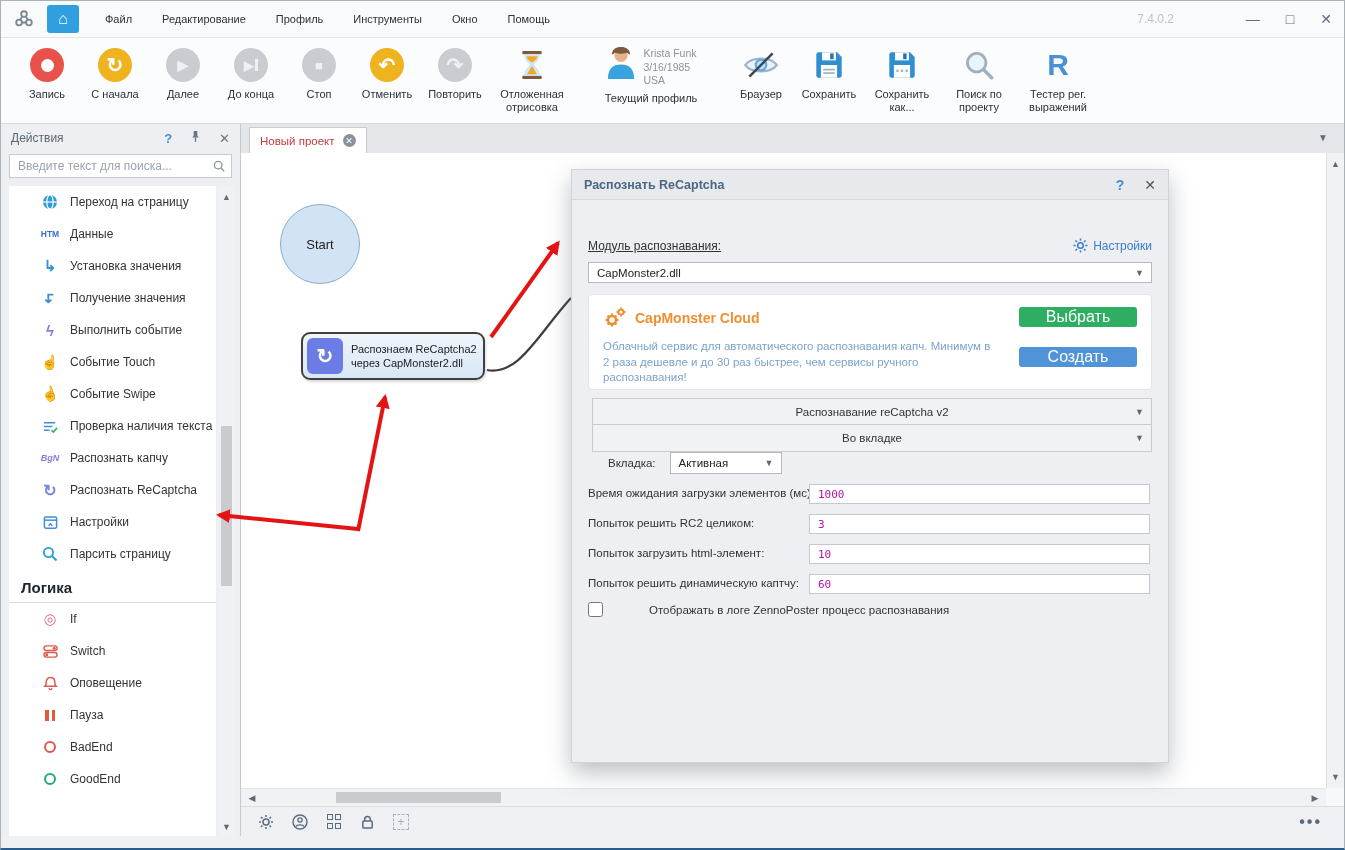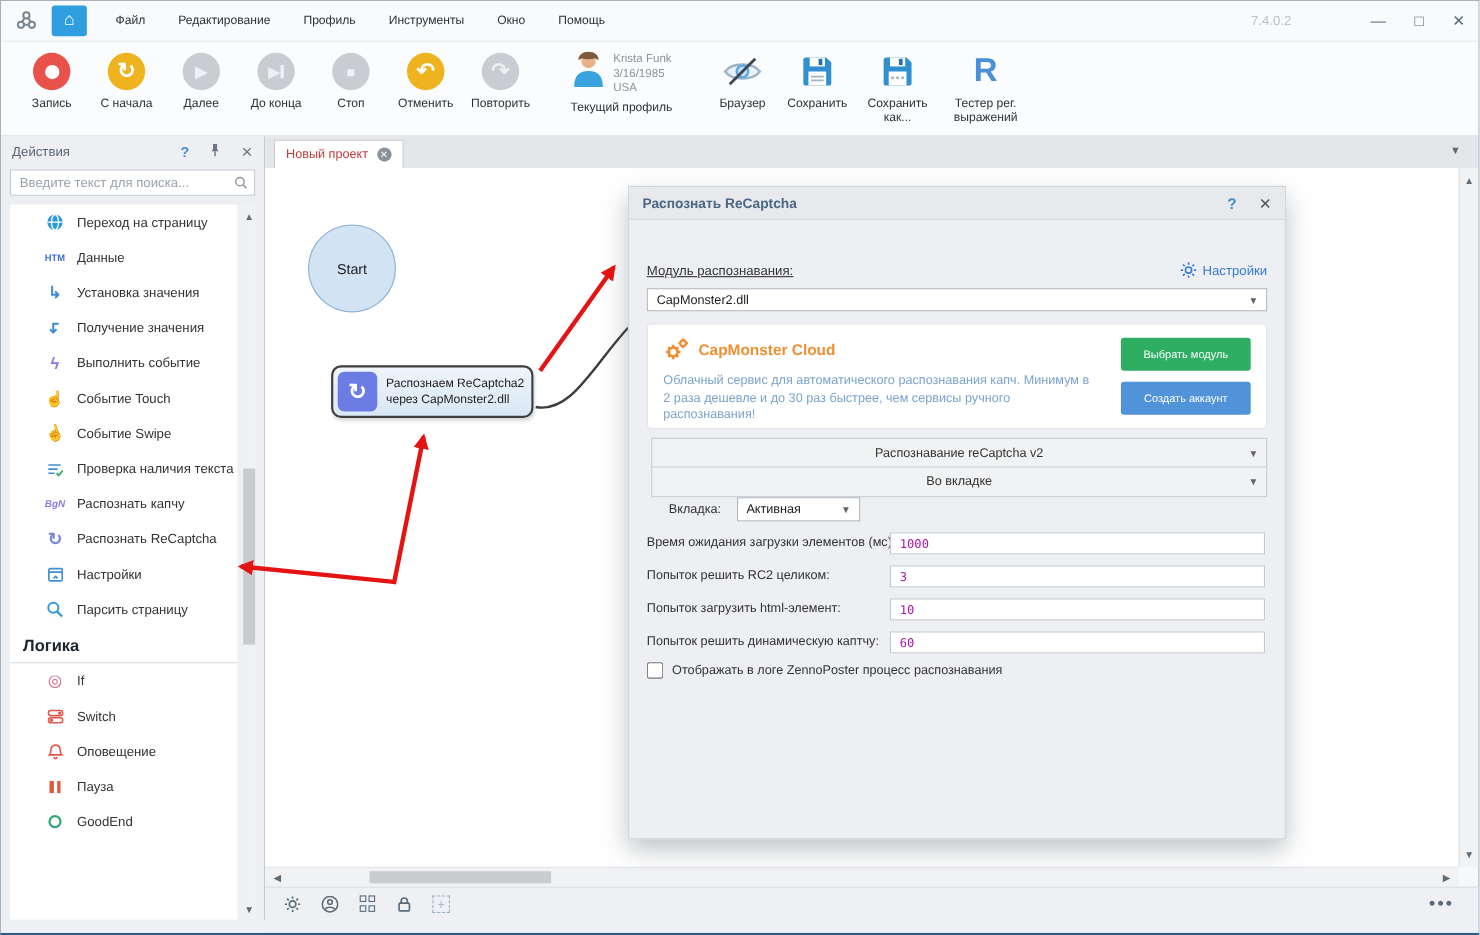--- a/index.html
+++ b/index.html
@@ -112,37 +112,37 @@
   .module-label{font-size:12px;color:#333;text-decoration:underline;flex:1;}
   .settings-link{display:flex;align-items:center;gap:5px;font-size:12px;color:#3a7bd5;cursor:default;}
   .sel{background:#fff;border:1px solid #b5bac1;height:21px;display:flex;align-items:center;
        padding:0 8px;font-size:11.5px;color:#222;position:relative;cursor:default;}
   .sel .caret{position:absolute;right:7px;color:#666;font-size:9px;font-style:normal;}
   .sel-module{position:absolute;left:16px;right:16px;top:62px;}
   .promo{position:absolute;left:16px;right:16px;top:94px;height:96px;background:#fff;border:1px solid #e2e4e8;border-radius:4px;}
   .promo-title{position:absolute;left:14px;top:12px;display:flex;align-items:center;gap:8px;
                font-size:14px;font-weight:bold;color:#ef8f31;}
   .promo-desc{position:absolute;left:14px;top:44px;width:388px;font-size:11.5px;color:#7ba3cc;line-height:1.35;}
-  .promo-btn{position:absolute;right:14px;width:118px;height:30px;border:none;border-radius:3px;color:#fff;
-             font-size:10px;cursor:default;}
+  .promo-btn{position:absolute;right:14px;width:118px;height:20px;border:none;border-radius:3px;color:#fff;
+             font-size:16px;cursor:default;}
   .btn-green{top:12px;background:#2eae62;}
   .btn-blue{top:52px;background:#5193d8;}
   .sel-wide{position:absolute;left:20px;right:16px;height:28px;background:#f1f2f4;border:1px solid #c9cdd3;
             display:flex;align-items:center;justify-content:center;font-size:11.5px;color:#333;cursor:default;}
   .sel-wide .caret{position:absolute;right:7px;color:#666;font-size:9px;font-style:normal;}
   .tab-row{position:absolute;left:16px;top:252px;display:flex;align-items:center;gap:14px;}
   .tab-row-label{font-size:11.5px;color:#333;padding-left:20px;}
   .sel-small{width:112px;height:22px;}
   .field-row{position:absolute;left:16px;right:16px;height:20px;}
   .field-label{position:absolute;left:0;top:3px;font-size:11.5px;color:#333;}
   .field-input{position:absolute;left:221px;right:2px;top:0;height:20px;border:1px solid #c5c9cf;background:#fff;
                font-family:"DejaVu Sans Mono",monospace;font-size:11px;color:#b014a8;padding:0 8px;outline:none;}
   .chk-row{position:absolute;left:16px;top:402px;display:flex;align-items:center;gap:8px;}
   .chk-row input{width:15px;height:15px;margin:0;accent-color:#fff;}
-  .chk-label{font-size:11.5px;color:#333;}
+  .chk-label{font-size:11.5px;color:#333;margin-left:38px;}
 </style>
 </head>
 <body>
 
 <div id="app">
 
   <div class="menubar">
     <svg class="applogo" viewBox="0 0 34 34">
       <circle cx="17" cy="10" r="4" fill="none" stroke="#7a8793" stroke-width="2.6"></circle>
       <circle cx="10" cy="22" r="4" fill="none" stroke="#7a8793" stroke-width="2.6"></circle>
@@ -206,20 +206,32 @@
           <span class="cir yellow glyph20">↶</span>
         </span>
       <span class="tb-label">Отменить</span>
     </div>
     <div class="tb-btn">
       <span class="tb-ico">
           <span class="cir gray glyph20">↷</span>
         </span>
       <span class="tb-label">Повторить</span>
     </div>
+    <div class="tb-btn" style="width:82px">
+      <span class="tb-ico">
+        <svg width="26" height="30" viewBox="0 0 24 26">
+          <rect x="3" y="0" width="18" height="3" rx="1" fill="#7d5a3c"></rect>
+          <rect x="3" y="23" width="18" height="3" rx="1" fill="#7d5a3c"></rect>
+          <path d="M5,3 h14 v2 c0,4 -4,6 -5,8 1,2 5,4 5,8 v2 H5 v-2 c0,-4 4,-6 5,-8 -1,-2 -5,-4 -5,-8 z" fill="#cfe6f4"></path>
+          <path d="M7,5 h10 c0,3 -4,5 -5,6 -1,-1 -5,-3 -5,-6 z" fill="#f6a623"></path>
+          <path d="M12,14 l4.5,7.5 h-9 z" fill="#f6a623"></path>
+        </svg>
+      </span>
+      <span class="tb-label">Отложенная отрисовка</span>
+    </div>
     <div class="tb-btn tb-profile">
       <div class="prof-row">
         <svg width="32" height="34" viewBox="0 0 24 26">
           <circle cx="12" cy="8" r="5" fill="#e9b286"></circle>
           <path d="M5,7.5 c0,-4 3,-6 7,-6 s7,2 7,6 l-2.5,-1.5 c-3,1 -6.5,1 -9,0 z" fill="#7d5a3c"></path>
           <path d="M2,26 c0,-8 4,-11 10,-11 s10,3 10,11 z" fill="#39a3e0"></path>
         </svg>
         <div class="prof-info">
           <div>Krista Funk</div>
           <div>3/16/1985</div>
@@ -257,20 +269,29 @@
           <path d="M2,4 a2,2 0 0 1 2,-2 h16 l4,4 v16 a2,2 0 0 1 -2,2 h-18 a2,2 0 0 1 -2,-2 z" fill="#2f8fd0"></path>
           <rect x="7" y="2" width="12" height="7" fill="#fff"></rect>
             <rect x="14" y="3" width="3" height="5" fill="#2f6ea8"></rect>
           <rect x="6" y="13" width="14" height="11" fill="#fff"></rect>
           <circle cx="9" cy="18" r="1.2" fill="#9fb4c6"></circle>
             <circle cx="13" cy="18" r="1.2" fill="#9fb4c6"></circle>
             <circle cx="17" cy="18" r="1.2" fill="#9fb4c6"></circle>
         </svg>
       </span>
       <span class="tb-label">Сохранить как...</span>
+    </div>
+    <div class="tb-btn" style="width:72px">
+      <span class="tb-ico">
+        <svg width="30" height="30" viewBox="0 0 26 26">
+          <circle cx="11" cy="11" r="8" fill="#e9f4fb" stroke="#9fb0bd" stroke-width="2.4"></circle>
+          <line x1="17" y1="17" x2="24" y2="24" stroke="#9fb0bd" stroke-width="3" stroke-linecap="round"></line>
+        </svg>
+      </span>
+      <span class="tb-label">Поиск по проекту</span>
     </div>
     <div class="tb-btn" style="width:78px">
       <span class="tb-ico">
           <span class="bigR">R</span>
         </span>
       <span class="tb-label">Тестер рег. выражений</span>
     </div>
   </div>
 
   <div class="sidebar">
@@ -399,20 +420,26 @@
             </svg>
         </span>
           <span class="sb-label">Оповещение</span>
       </div>
       <div class="sb-item">
         <span class="sb-ico pause-bars">
             <span></span>
             <span></span>
           </span>
         <span class="sb-label">Пауза</span>
+      </div>
+      <div class="sb-item">
+        <span class="sb-ico">
+            <span class="ring"></span>
+          </span>
+        <span class="sb-label">BadEnd</span>
       </div>
       <div class="sb-item">
         <span class="sb-ico">
             <span class="ring green"></span>
           </span>
         <span class="sb-label">GoodEnd</span>
       </div>
     </div>
 
     <div class="sb-scroll">

